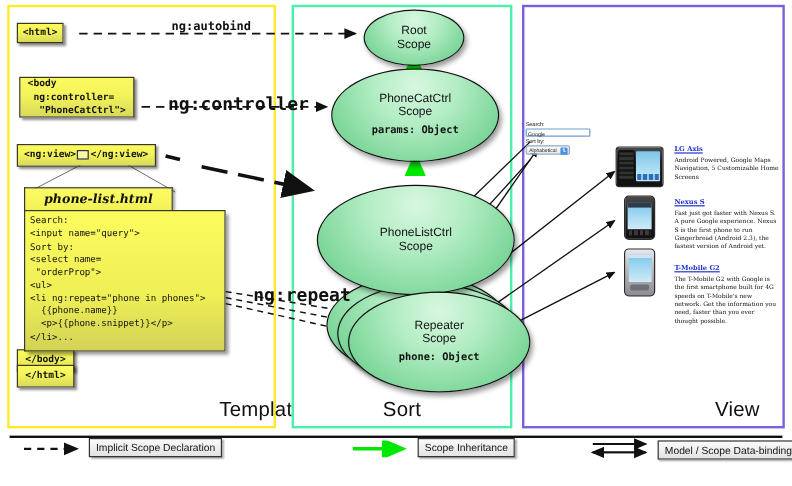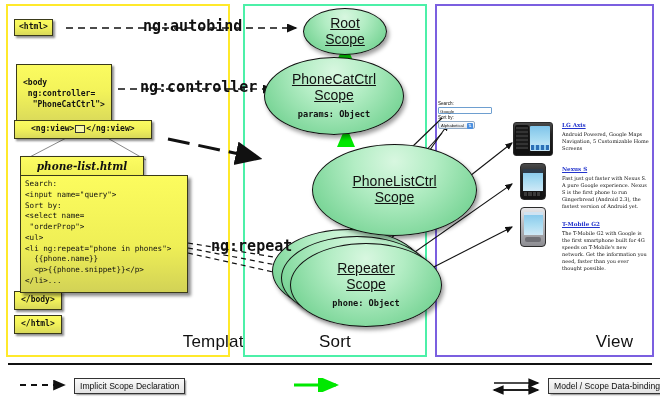--- a/index.html
+++ b/index.html
@@ -17,24 +17,24 @@
   #col-template .col-label{text-align:center;padding-left:100px;bottom:3px;}
   #col-model .col-label{text-align:center;bottom:3px;}
   #col-view .col-label{text-align:center;padding-left:70px;bottom:3px;}
 
   
   .tag{position:absolute;background:linear-gradient(180deg,#fbfb60 0%,#f3f35a 45%,#d9d95a 100%);
        border:1px solid #3a3a1a;box-shadow:2px 2px 2px rgba(0,0,0,.45);
        font-family:"DejaVu Sans Mono",monospace;font-weight:bold;font-size:8px;
        color:#111;padding:2px 4px;line-height:1.35;white-space:pre;box-sizing:border-box;z-index:6;}
   #tag-html{left:14px;top:19px;}
-  #tag-body{left:16px;top:64px;padding:13px 6px;}
-  #tag-ngview{left:14px;top:120px;padding:3px 16px;}
+  #tag-body{left:16px;top:64px;padding:0 6px;}
+  #tag-ngview{left:14px;top:120px;padding:3px 5px;}
   #tag-bodyclose{left:14px;top:291px;padding:3px 6px;text-align:right;}
-  #tag-htmlclose{left:14px;top:315px;padding:3px 6px;}
+  #tag-htmlclose{left:14px;top:304px;padding:3px 6px;}
   .ngview-box{display:inline-block;width:8px;height:6px;border:1px solid #333;
               background:#f7f7a8;vertical-align:middle;margin:0 1px;}
 
   
   #callout{position:absolute;left:20px;top:156px;width:168px;z-index:7;}
   #callout-title{background:linear-gradient(180deg,#fcfc62 0%,#f2f258 100%);
                  border:1px solid #3a3a1a;border-bottom:none;
                  box-shadow:2px 1px 2px rgba(0,0,0,.35);
                  width:124px;box-sizing:border-box;
                  font-family:"DejaVu Serif",serif;font-style:italic;font-weight:bold;
@@ -43,37 +43,37 @@
                 border:1px solid #3a3a1a;box-shadow:3px 3px 3px rgba(0,0,0,.45);
                 font-family:"DejaVu Sans Mono",monospace;font-size:7.6px;line-height:1.42;
                 color:#111;padding:3px 4px 5px 4px;white-space:pre;}
 
   
   .scope{position:absolute;border-radius:50%;border:1.3px solid #111;
          background:radial-gradient(ellipse at 50% 18%, #d8f7e0 0%, #b3edc4 35%, #7fd79b 75%, #63c083 100%);
          box-shadow:2px 3px 4px rgba(0,0,0,.4);
          display:flex;flex-direction:column;align-items:center;justify-content:center;
          text-align:center;color:#111;z-index:5;}
-  .scope .nm{font-size:14px;line-height:1.12;font-family:"Liberation Sans",sans-serif;text-decoration:underline;}
+  .scope .nm{font-size:10px;line-height:1.12;font-family:"Liberation Sans",sans-serif;}
   .scope .pr{font-family:"DejaVu Sans Mono",monospace;font-weight:bold;font-size:8.6px;
              line-height:1.25;margin-top:5px;}
   #scope-root{left:303px;top:8px;width:82px;height:45px;}
-  #scope-catctrl{left:264px;top:57px;width:138px;height:76px;}
-  #scope-listctrl{left:264px;top:144px;width:163px;height:90px;margin-left:48px;}
+  #scope-catctrl{left:276px;top:57px;width:138px;height:76px;}
+  #scope-listctrl{left:264px;top:154px;width:163px;height:90px;}
   #scope-rep-b1{left:272px;top:229px;width:150px;height:82px;z-index:3;}
   #scope-rep-b2{left:281px;top:236px;width:150px;height:82px;z-index:4;}
   #scope-rep{left:290px;top:243px;width:150px;height:82px;z-index:5;}
   .scope-plain{position:absolute;border-radius:50%;border:1.3px solid #111;
          background:radial-gradient(ellipse at 50% 18%, #d8f7e0 0%, #b3edc4 35%, #7fd79b 75%, #63c083 100%);
          box-shadow:2px 3px 4px rgba(0,0,0,.4);}
 
   
   .elabel{position:absolute;font-family:"DejaVu Sans Mono",monospace;font-weight:bold;
           color:#111;z-index:8;background:transparent;}
-  #lbl-autobind{left:143px;top:17px;font-size:15px;}
+  #lbl-autobind{left:143px;top:17px;font-size:10px;}
   #lbl-controller{left:140px;top:78px;font-size:15px;}
   #lbl-route{left:110px;top:122px;font-size:11.5px;}
   #lbl-repeat{left:211px;top:237px;font-size:15px;}
 
   
   #search-panel{position:absolute;left:438px;top:101px;width:56px;z-index:6;}
   .sp-lab{font-size:4.6px;color:#111;line-height:1.25;font-family:"Liberation Sans",sans-serif;}
   #search-input{width:54px;height:7px;border:1px solid #6e9fd0;background:#fff;
                 border-radius:1px;font-size:4.4px;color:#222;padding:0 1px;
                 box-sizing:border-box;line-height:7px;font-family:"Liberation Sans",sans-serif;}
@@ -95,21 +95,21 @@
   
   .listing{position:absolute;width:88px;z-index:6;}
   .ltitle{color:#2233cc;text-decoration:underline;font-family:"DejaVu Serif",serif;
           font-size:5.6px;font-weight:bold;}
   .lbody{color:#111;font-family:"DejaVu Serif",serif;font-size:5px;
          line-height:1.42;margin-top:2.5px;}
 
   
   #legend{position:absolute;left:0;top:361px;width:660px;height:44px;}
   #legend-rule{position:absolute;left:8px;top:2px;width:644px;height:2px;background:#111;}
-  .lg-item{position:absolute;top:17px;display:flex;align-items:flex-start;}
+  .lg-item{position:absolute;top:4px;display:flex;align-items:flex-end;}
   .lg-box{border:1px solid #333;background:linear-gradient(180deg,#fafafa,#e3e3e3);
           box-shadow:1.5px 1.5px 1.5px rgba(0,0,0,.35);
           font-size:8.6px;color:#111;padding:2px 5px;white-space:nowrap;
           font-family:"Liberation Sans",sans-serif;}
   #lg1{left:18px;} #lg2{left:292px;} #lg3{left:492px;}
 
   svg.ovl{position:absolute;left:0;top:0;width:660px;height:405px;pointer-events:none;z-index:2;}
 </style>
 </head>
 <body>
@@ -280,20 +280,21 @@
 
     <div class="lg-item" id="lg2">
       <svg width="56" height="14">
         <defs>
             <marker id="lahg" markerWidth="7" markerHeight="7" refX="6" refY="3" orient="auto">
           <path d="M0,0 L7,3 L0,6 z" fill="#00e800"></path>
             </marker>
           </defs>
         <path d="M2,7 L44,7" stroke="#00e800" stroke-width="3" marker-end="url(#lahg)"></path>
       </svg>
+      <div class="lg-box">Scope Inheritance</div>
     </div>
 
     <div class="lg-item" id="lg3">
       <svg width="56" height="18">
         <defs>
             <marker id="lah2" markerWidth="7" markerHeight="7" refX="6" refY="3" orient="auto">
           <path d="M0,0 L7,3 L0,6 z" fill="#111"></path>
             </marker>
           <marker id="lah3" markerWidth="7" markerHeight="7" refX="6" refY="3" orient="auto">
           <path d="M0,0 L7,3 L0,6 z" fill="#111"></path>

